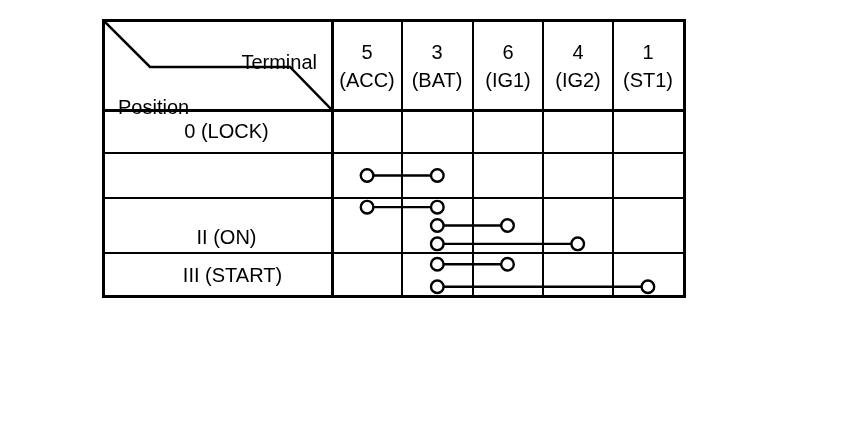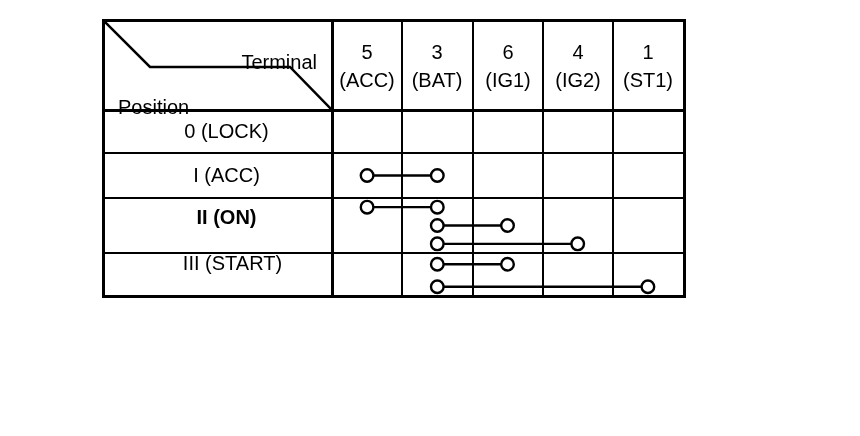--- a/index.html
+++ b/index.html
@@ -100,23 +100,22 @@
     <div class="col-head" style="left:438px;">
       <span>4</span>
       <span>(IG2)</span>
     </div>
     <div class="col-head" style="left:508px;">
       <span>1</span>
       <span>(ST1)</span>
     </div>
 
     <div class="row-label" style="top:88px; height:43px;">0 (LOCK)</div>
-    <div class="row-label" style="top:131px; height:45px;">I (ACC)</div>
-    <div class="row-label" style="top:168px; height:55px;font-weight:bold;">II (ON)</div>
-    <div class="row-label" style="top:219px; height:45px;padding-left:12px;">III (START)</div>
+    <div class="row-label" style="top:188px; height:55px;">II (ON)</div>
+    <div class="row-label" style="top:231px; height:45px;padding-left:12px;">III (START)</div>
 
     <svg id="connections" width="578" height="273" viewBox="0 0 578 273">
         <line x1="262.1" y1="153.5" x2="332.3" y2="153.5" stroke="#000000" stroke-width="2.4"></line>
         <circle cx="262.1" cy="153.5" r="6.3" fill="#ffffff" stroke="#000000" stroke-width="2.4"></circle>
         <circle cx="332.3" cy="153.5" r="6.3" fill="#ffffff" stroke="#000000" stroke-width="2.4"></circle>
         <line x1="262.1" y1="185.16666666666666" x2="332.3" y2="185.16666666666666" stroke="#000000" stroke-width="2.4"></line>
         <circle cx="262.1" cy="185.16666666666666" r="6.3" fill="#ffffff" stroke="#000000" stroke-width="2.4"></circle>
         <circle cx="332.3" cy="185.16666666666666" r="6.3" fill="#ffffff" stroke="#000000" stroke-width="2.4"></circle>
         <line x1="332.3" y1="203.5" x2="402.5" y2="203.5" stroke="#000000" stroke-width="2.4"></line>
         <circle cx="332.3" cy="203.5" r="6.3" fill="#ffffff" stroke="#000000" stroke-width="2.4"></circle>

